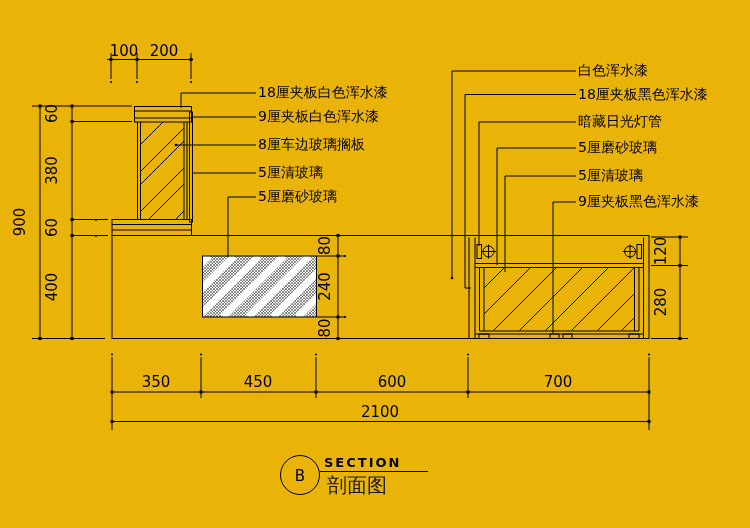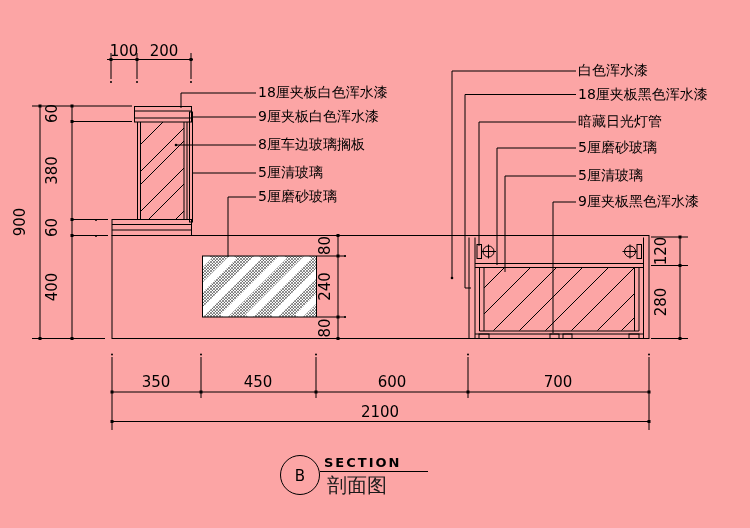--- a/index.html
+++ b/index.html
@@ -1,16 +1,16 @@
 <!DOCTYPE html>
 <html><head>
 <meta charset="utf-8">
 <style>
   html,body{margin:0;padding:0;background:#ffffff;}
-  .stage{position:relative;width:750px;height:528px;background:#fca5a5;overflow:hidden;
+  .stage{position:relative;width:750px;height:528px;background:#eab308;overflow:hidden;
          font-family:"DejaVu Sans",sans-serif;}
   svg{position:absolute;left:0;top:0;}
   svg text{fill:#000;font-family:"DejaVu Sans",sans-serif;}
   .lbl{font-size:14px;}
   .dim{font-size:15px;}
   .dimv{font-size:15px;}
   .sec-en{font-size:13px;font-weight:bold;letter-spacing:2px;}
   .sec-zh{font-size:20px;fill:#1a1a1a;}
   .bub{font-size:15px;}
   .ln{stroke:#000;stroke-width:1;fill:none;}

